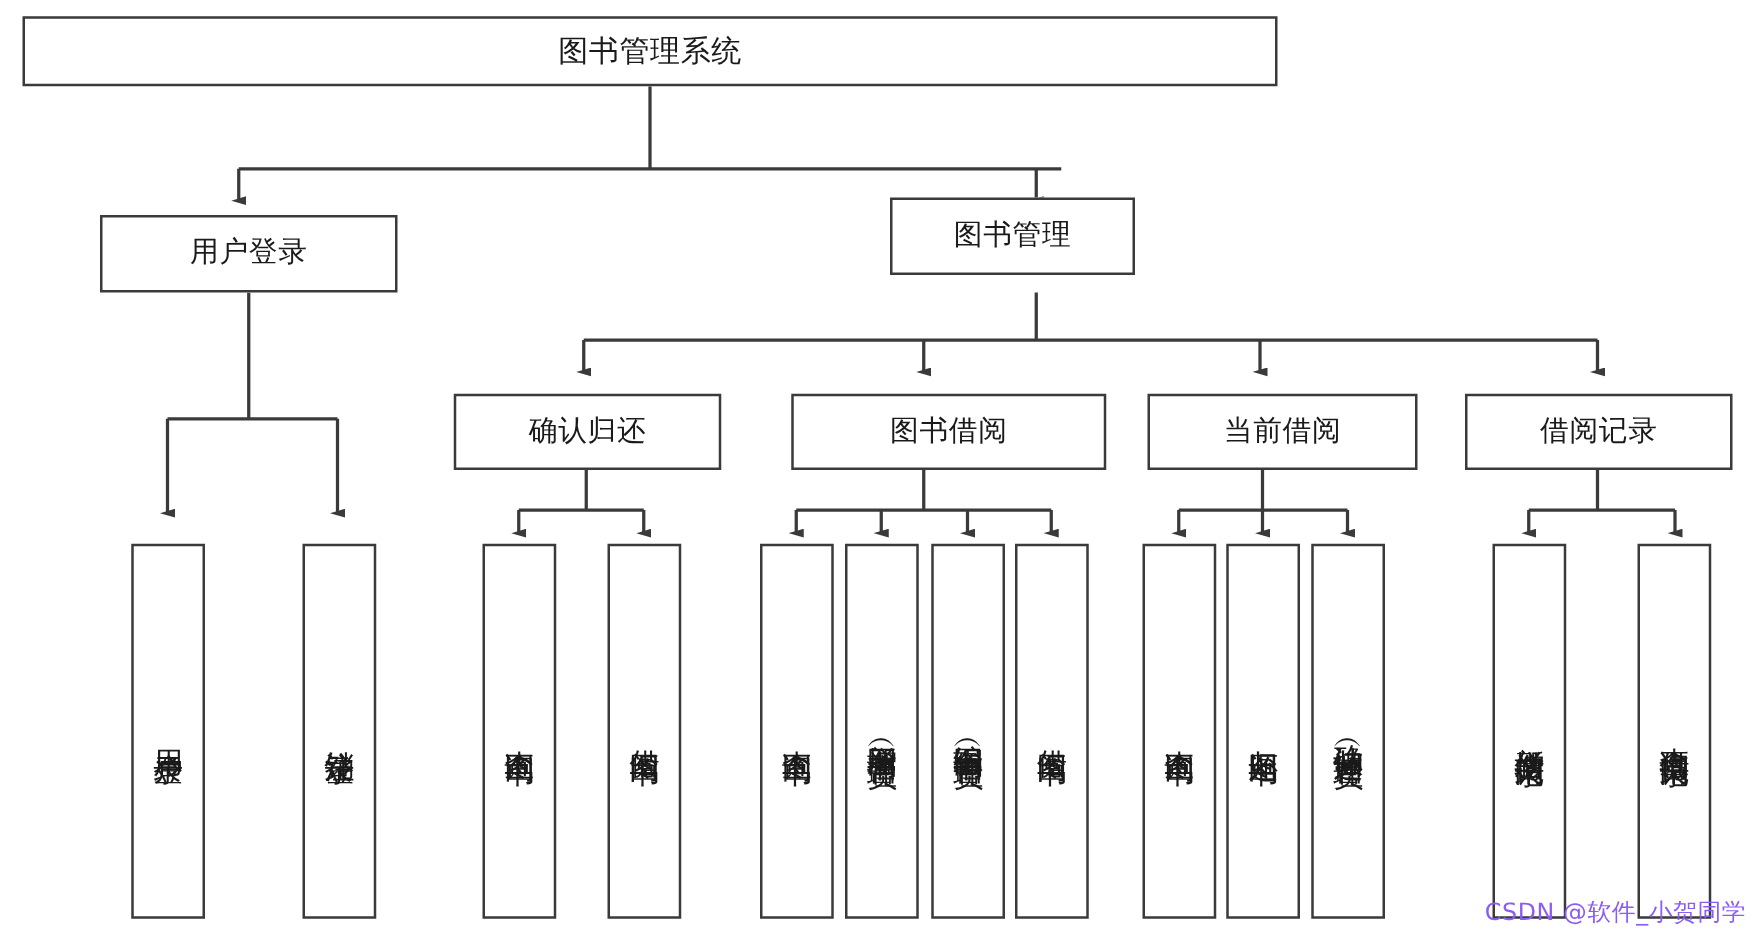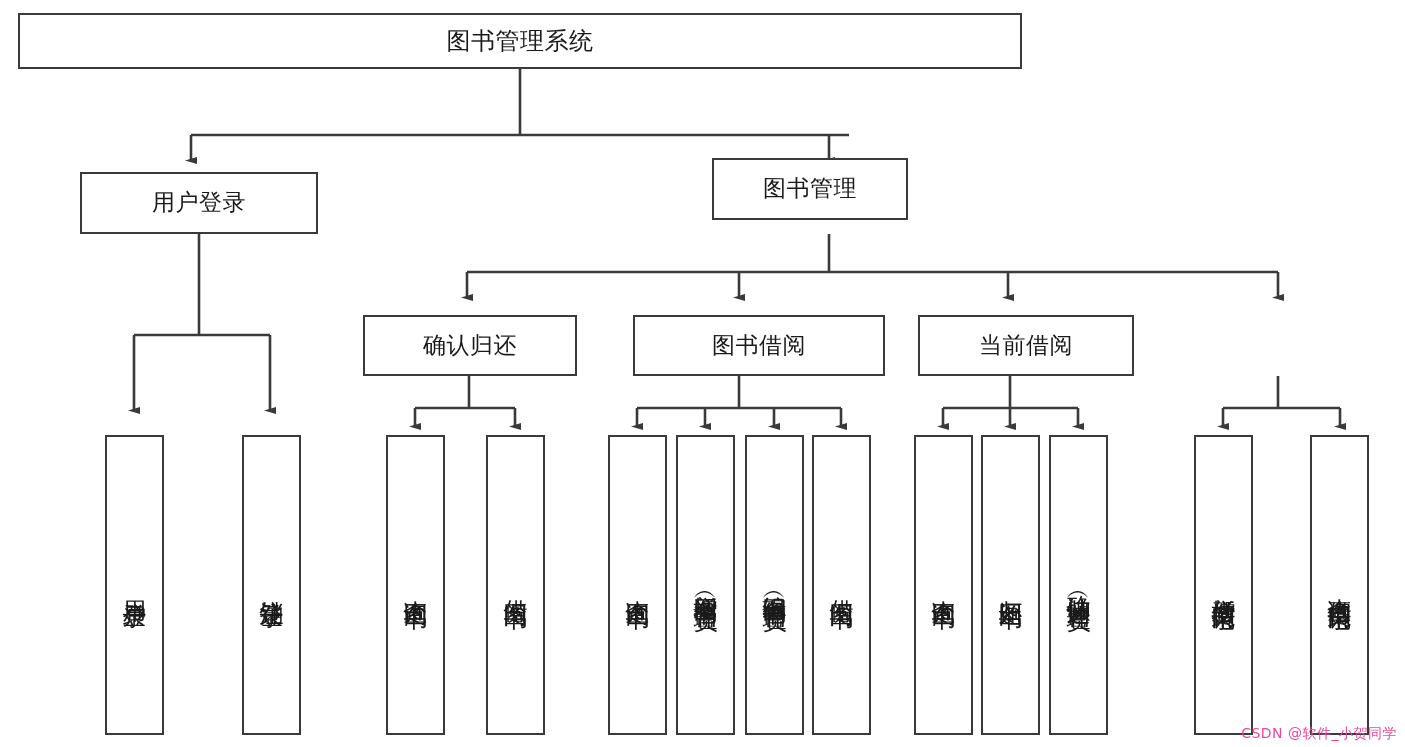--- a/index.html
+++ b/index.html
@@ -61,22 +61,22 @@
     text-orientation: upright;
     font-size: 24px;
     line-height: 1.0;
     letter-spacing: 2px;
     white-space: nowrap;
   }
   .watermark {
     position: absolute;
     right: 8px;
     bottom: 4px;
-    font-size: 14px;
-    color: #ec4899;
+    font-size: 19px;
+    color: #8b5cf6;
     white-space: nowrap;
     letter-spacing: 0.5px;
   }
 </style>
 </head>
 <body>
 
 <div id="diagram-root">
 
   <svg id="connectors" viewBox="0 0 1405 747">
@@ -144,20 +144,23 @@
 
   <div class="node horizontal" style="left:363px; top:315px; width:214px; height:61px;">
     <span class="node-label">确认归还</span>
   </div>
   <div class="node horizontal" style="left:633px; top:315px; width:252px; height:61px;">
     <span class="node-label">图书借阅</span>
   </div>
   <div class="node horizontal" style="left:902px; top:315px; width:216px; height:61px;margin-left:16px;">
     <span class="node-label">当前借阅</span>
   </div>
+  <div class="node horizontal" style="left:1172px; top:315px; width:214px; height:61px;">
+    <span class="node-label">借阅记录</span>
+  </div>
 
   <div class="node vertical" style="left:105px; top:435px; width:59px; height:300px;">
     <span class="node-label">用户登录</span>
   </div>
   <div class="node vertical" style="left:242px; top:435px; width:59px; height:300px;">
     <span class="node-label">注销登录</span>
   </div>
 
   <div class="node vertical" style="left:386px; top:435px; width:59px; height:300px;">
     <span class="node-label">查询图书</span>

